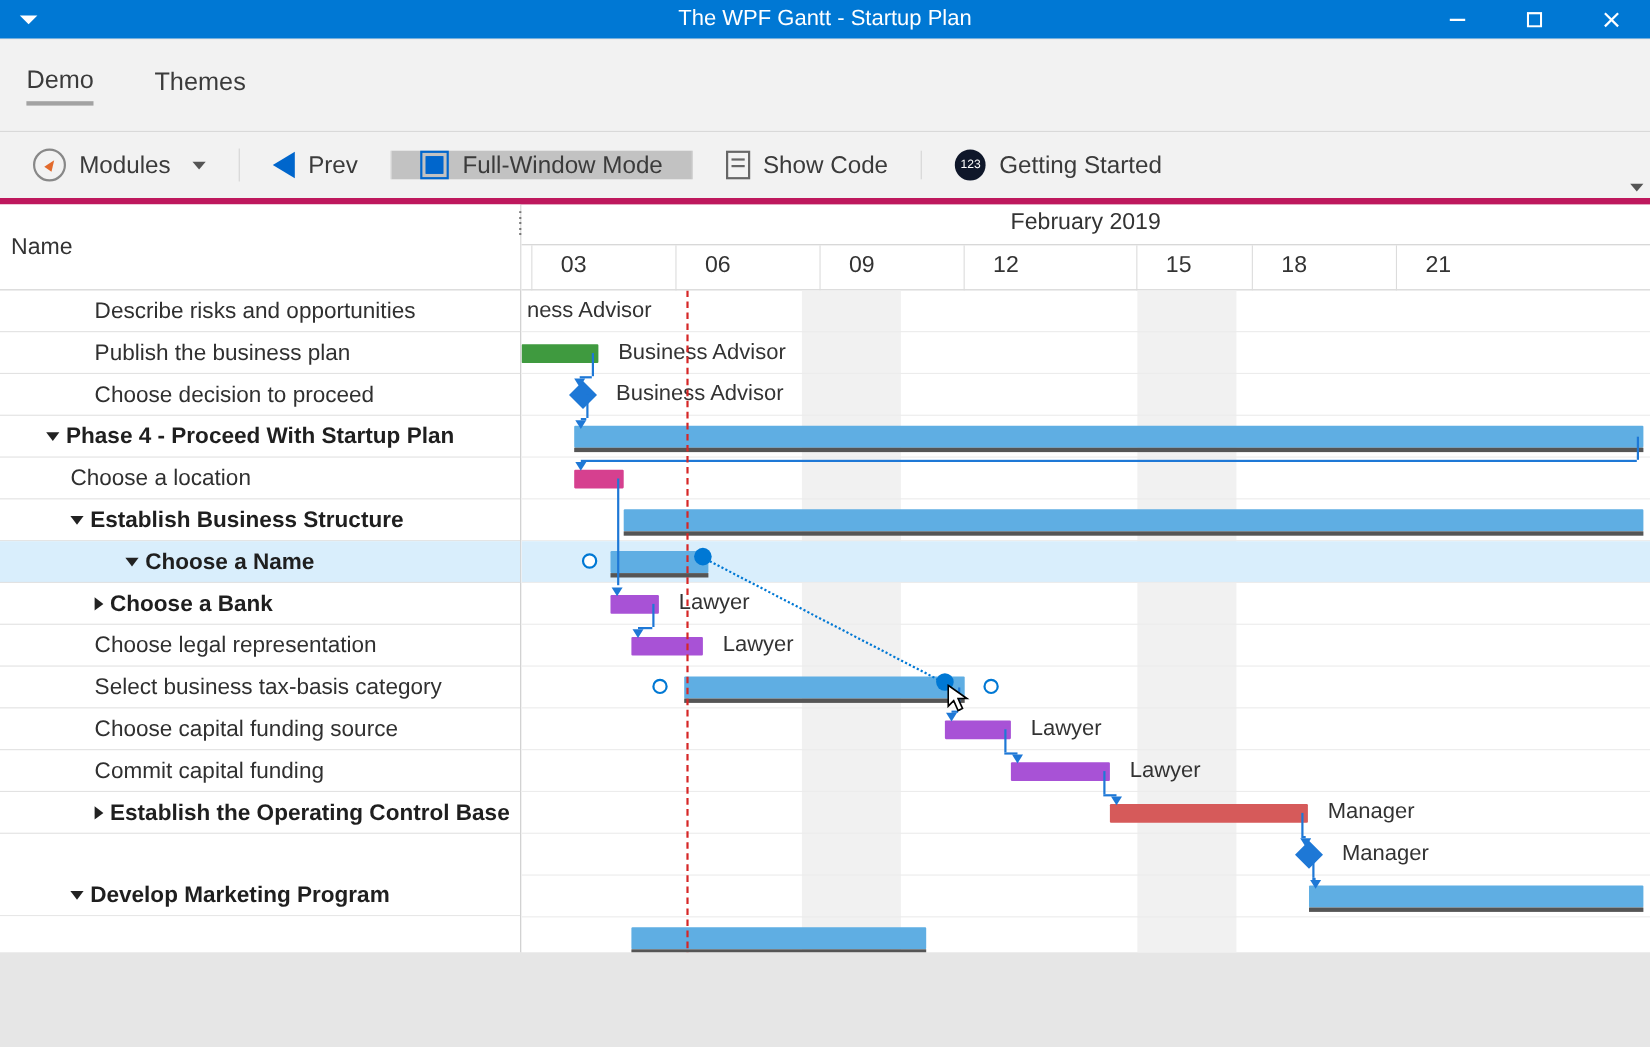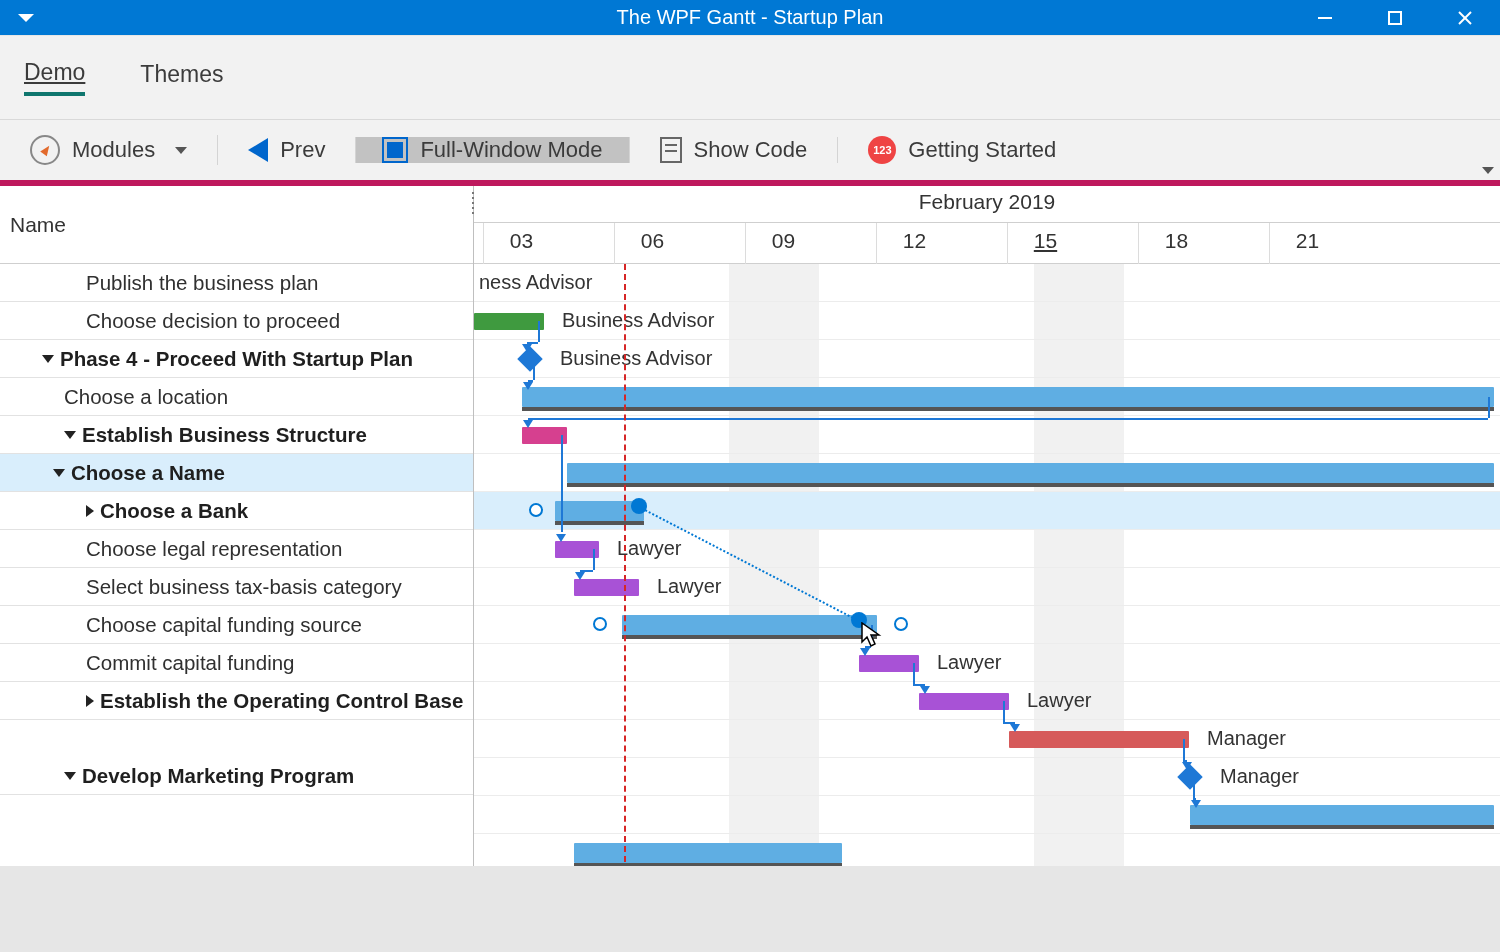--- a/index.html
+++ b/index.html
@@ -59,22 +59,21 @@
   gap: 55px;
   border-bottom: 1px solid #d9d9d9;
   border-top: 1px solid #e6e6e6;
 }
 .tab {
   font-size: 23px;
   color: #3b3b3b;
   padding-bottom: 6px;
 }
 .tab.active {
-  border-bottom: 4px solid #0f766e;
-  text-decoration: underline;
+  border-bottom: 4px solid #a3a3a3;
 }
 
 
 .toolbar {
   background: #f2f2f2;
   height: 66px;
   display: flex;
   align-items: center;
   border-bottom: 6px solid #be185d;
   position: relative;
@@ -129,22 +128,22 @@
 }
 .fullwin::before,.fullwin::after{content:"";position:absolute;background:#0066cc;}
 .fullwin::before{left:3px;top:3px;right:3px;bottom:3px;border:1px solid #0066cc;}
 .doc-icon {
   width:22px;height:26px;border:2px solid #666;position:relative;
 }
 .doc-icon::before,.doc-icon::after{content:"";position:absolute;left:3px;right:3px;height:2px;background:#666;}
 .doc-icon::before{top:5px;}
 .doc-icon::after{top:11px;}
 .num-circle {
-  width:28px;height:28px;border-radius:50%;background:#ef4444;color:#fff;
-  display:inline-flex;align-items:center;justify-content:center;font-size:11px;font-weight:bold;
+  width:28px;height:28px;border-radius:50%;background:#0f172a;color:#fff;
+  display:inline-flex;align-items:center;justify-content:center;font-size:11px;font-weight:normal;
 }
 .toolbar .exp-chevron {
   position:absolute; right:6px; bottom:6px;
 }
 
 
 .main { display:flex; height: 680px; position:relative; }
 .left {
   width: 474px;
   background:#fff;
@@ -314,37 +313,40 @@
   </div>
   <span class="exp-chevron tri-down"></span>
 </div>
 
 <div class="main">
 
   <div class="left">
     <div class="col-header">Name</div>
     <div class="tree" id="tree">
         <div class="row" style="padding-left: 86px;">
+          <span class="txt">Describe risks and opportunities</span>
+        </div>
+        <div class="row" style="padding-left: 86px;">
           <span class="txt">Publish the business plan</span>
         </div>
         <div class="row" style="padding-left: 86px;">
           <span class="txt">Choose decision to proceed</span>
         </div>
         <div class="row bold" style="padding-left: 42px;">
           <span class="exp open"></span>
           <span class="txt">Phase 4 - Proceed With Startup Plan</span>
         </div>
         <div class="row" style="padding-left: 64px;">
           <span class="txt">Choose a location</span>
         </div>
         <div class="row bold" style="padding-left: 64px;">
           <span class="exp open"></span>
           <span class="txt">Establish Business Structure</span>
         </div>
-        <div class="row bold selected" style="padding-left: 53px;">
+        <div class="row bold selected" style="padding-left: 114px;">
           <span class="exp open"></span>
           <span class="txt">Choose a Name</span>
         </div>
         <div class="row bold" style="padding-left: 86px;">
           <span class="exp closed"></span>
           <span class="txt">Choose a Bank</span>
         </div>
         <div class="row" style="padding-left: 86px;">
           <span class="txt">Choose legal representation</span>
         </div>
@@ -372,21 +374,21 @@
     </div>
 
   <div class="right">
     <div class="timeline-hdr">
       <div class="month-row">February 2019</div>
       <div class="day-row" id="dayrow">
           <div class="daycell" style="left: 9px; width: 76px;">03</div>
           <div class="daycell" style="left: 140px; width: 76px;">06</div>
           <div class="daycell" style="left: 271px; width: 76px;">09</div>
           <div class="daycell" style="left: 402px; width: 76px;">12</div>
-          <div class="daycell" style="left: 533px; width: 76px; text-decoration: underline;">15</div>
+          <div class="daycell" style="left: 559px; width: 76px;">15</div>
           <div class="daycell" style="left: 664px; width: 76px;">18</div>
           <div class="daycell" style="left: 795px; width: 76px;">21</div>
         </div>
     </div>
     <div class="gantt" id="gantt" style="height:608px;">
         <div class="weekend" style="left: 255px; width: 90px;"></div>
         <div class="weekend" style="left: 560px; width: 90px;"></div>
         <div class="grow" style="top: 0px;"></div>
         <div class="label" style="left: 5px; top: 7px;">ness Advisor</div>
         <div class="grow" style="top: 38px;"></div>

